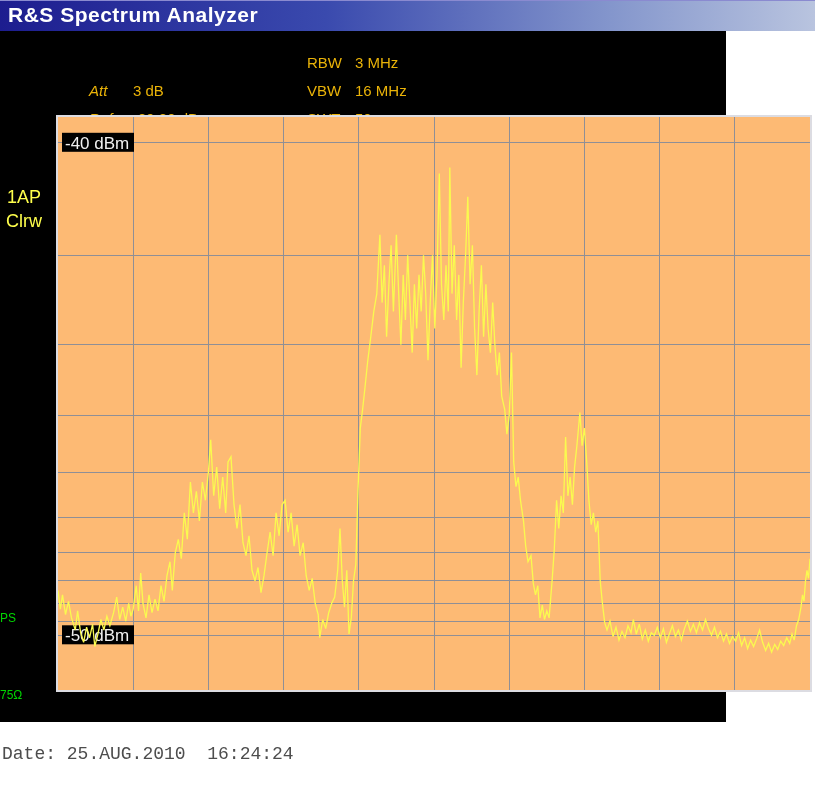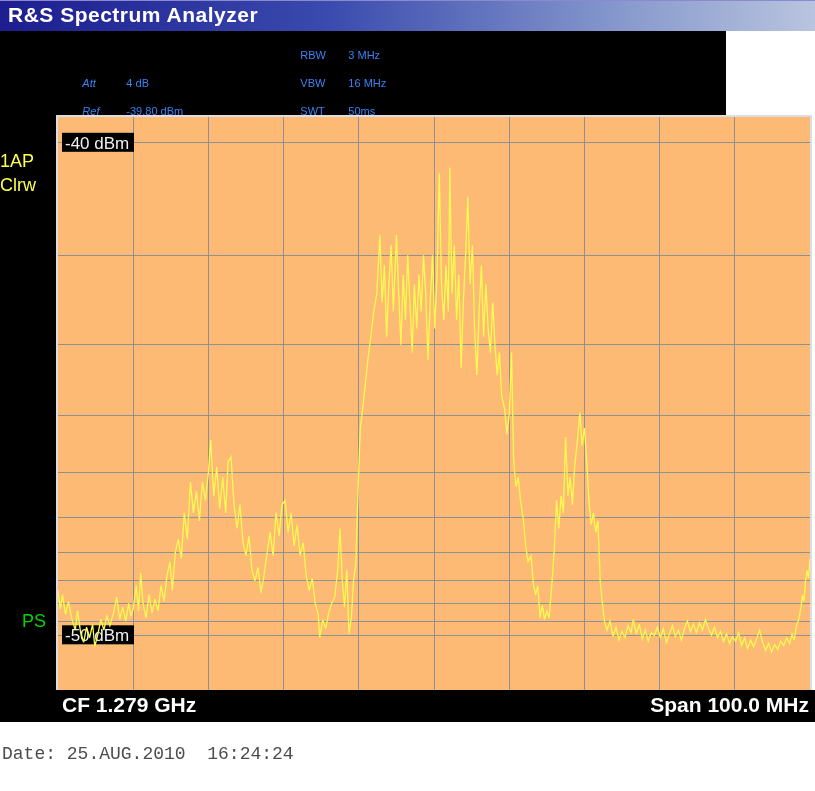--- a/index.html
+++ b/index.html
@@ -10,27 +10,27 @@
   .screen{position:absolute;left:0;top:0;width:726px;height:722px;background:#000;}
   .titlebar{
     position:absolute;left:0;top:0;width:815px;height:30px;
     background:linear-gradient(90deg,#1d1d8f 0%,#3a4aae 40%,#8496cc 75%,#b9c4df 100%);
     border-top:1px solid #8a8ad0;
   }
   .titlebar .ttl{
     position:absolute;left:8px;top:2px;color:#ffffff;font-size:21px;font-weight:bold;
     letter-spacing:0.5px;white-space:pre;
   }
-  .hitem{position:absolute;color:#3b82f6;font-size:11px;white-space:pre;}
+  .hitem{position:absolute;color:#eab308;font-size:15px;white-space:pre;}
   .hitem .hlabel{display:inline-block;}
   .hitem.leftcol .hlabel{width:44px;font-style:italic;}
   .hitem.rightcol .hlabel{width:48px;}
-  .tracetag{position:absolute;left:0;width:48px;text-align:left;font-size:18px;
-    color:#ffff4c;white-space:pre;}
-  .statustag{position:absolute;left:0;width:46px;text-align:right;font-size:18px;
+  .tracetag{position:absolute;left:0;width:48px;text-align:center;font-size:18px;
+    color:#ffff4c;white-space:pre;margin-top:36px;}
+  .statustag{position:absolute;left:0;width:46px;text-align:left;font-size:12px;
     color:#00d500;white-space:pre;}
   .grid{
     position:absolute;left:56px;top:115px;width:752px;height:573px;
     border:2px solid #dcdce2;background:#fdba74;
   }
   .grid svg{display:block;}
   .footerbar{position:absolute;left:0;top:690px;width:815px;height:32px;background:#000;}
   .footerbar .cf{
     position:absolute;left:62px;top:3px;color:#fff;font-size:21px;font-weight:bold;white-space:pre;
   }
@@ -49,21 +49,21 @@
 
   <div class="titlebar">
     <span class="ttl">R&amp;S Spectrum Analyzer</span>
   </div>
 
   <div>
     <div class="hitem rightcol" style="left:282px;top:37px">
       <span class="hlabel">RBW</span><span>3 MHz</span>
     </div>
     <div class="hitem leftcol" style="left:64px;top:65px">
-      <span class="hlabel">Att</span><span>4 dB</span>
+      <span class="hlabel">Att</span><span>3 dB</span>
     </div>
     <div class="hitem rightcol" style="left:282px;top:65px">
       <span class="hlabel">VBW</span><span>16 MHz</span>
     </div>
     <div class="hitem leftcol" style="left:64px;top:93px">
       <span class="hlabel">Ref</span><span>-39.80 dBm</span>
     </div>
     <div class="hitem rightcol" style="left:282px;top:93px">
       <span class="hlabel">SWT</span><span>50ms</span>
     </div>
@@ -98,20 +98,16 @@
         <line x1="0" y1="504.1" x2="752" y2="504.1" stroke="#8f8f96" stroke-width="1" shape-rendering="crispEdges"></line>
         <line x1="0" y1="518.3" x2="752" y2="518.3" stroke="#8f8f96" stroke-width="1" shape-rendering="crispEdges"></line>
         <rect x="4" y="15.8" width="72" height="19" fill="#000"></rect>
         <text x="7" y="31.8" fill="#f0f0f0" font-family="&quot;Liberation Sans&quot;,sans-serif" font-size="17px">-40 dBm</text>
         <rect x="4" y="508.3" width="72" height="19" fill="#000"></rect>
         <text x="7" y="524.3" fill="#f0f0f0" font-family="&quot;Liberation Sans&quot;,sans-serif" font-size="17px">-50 dBm</text>
         <path d="M0.0 473.4L2.3 492.1L4.5 477.9L7.5 497.5L10.5 484.3L13.5 500.9L17.3 513.0L19.6 493.9L22.6 515.7L25.6 525.3L28.6 510.2L31.6 520.7L34.6 507.2L36.8 529.5L39.9 517.0L42.9 502.5L45.9 513.0L48.9 499.2L51.9 508.7L55.6 495.7L58.7 480.1L61.7 502.5L64.7 490.2L67.7 504.1L70.7 486.3L72.9 499.2L75.2 492.1L78.2 468.7L80.5 493.9L82.7 456.0L85.0 486.3L88.0 500.9L91.0 477.9L94.0 495.7L97.0 482.2L100.0 493.9L103.0 468.7L106.0 484.3L109.0 458.7L112.0 444.7L114.3 473.4L117.3 435.5L120.3 422.3L123.3 441.7L126.3 395.9L129.3 422.3L132.4 365.0L135.4 395.9L138.4 374.3L141.4 403.9L144.4 365.0L147.4 383.3L150.4 355.2L152.7 322.9L155.7 378.8L158.7 350.1L161.7 391.8L164.7 360.1L167.7 395.9L170.0 344.9L173.0 339.6L176.0 387.6L179.0 411.5L182.0 387.6L185.0 425.7L188.0 438.7L191.0 418.8L194.0 453.3L197.0 463.8L200.0 450.5L203.0 475.7L206.0 458.7L209.1 435.5L212.1 415.2L215.1 438.7L218.1 395.9L221.1 418.8L224.1 387.6L227.1 383.3L230.1 415.2L233.1 395.9L236.1 429.1L239.1 407.7L242.1 438.7L245.2 425.7L248.2 458.7L251.2 473.4L254.2 461.3L257.2 486.3L260.2 497.5L261.7 520.7L264.7 502.5L267.7 511.6L270.7 495.7L273.7 486.3L276.7 480.1L279.7 453.3L282.0 411.5L284.3 463.8L286.5 490.2L288.8 453.3L291.0 517.0L293.3 500.9L295.5 463.8L297.8 447.6L300.0 374.3L302.3 311.1L304.6 292.4L306.8 272.3L309.8 243.3L312.8 219.7L315.8 194.4L318.8 176.6L321.9 117.8L324.1 185.6L326.4 148.2L328.6 219.7L330.9 167.3L333.1 128.2L335.4 194.4L338.4 117.8L340.7 176.6L342.9 227.7L345.2 157.9L347.4 203.0L349.7 138.3L351.9 185.6L354.2 235.6L356.4 167.3L358.7 211.5L361.0 157.9L363.2 194.4L365.5 138.3L367.7 176.6L370.0 243.3L372.2 185.6L374.5 138.3L376.8 211.5L379.0 157.9L381.3 56.4L383.5 167.3L385.8 203.0L388.0 148.2L390.3 194.4L391.8 50.4L394.0 176.6L396.3 128.2L398.6 203.0L400.8 157.9L403.1 250.8L405.3 185.6L407.6 138.3L409.8 79.7L412.1 167.3L414.4 128.2L416.6 211.5L418.9 258.1L421.1 194.4L423.4 148.2L425.6 219.7L427.9 167.3L430.1 211.5L432.4 235.6L434.7 185.6L436.9 227.7L439.2 258.1L441.4 235.6L443.7 279.1L446.7 292.4L448.9 317.1L451.2 298.7L453.5 235.6L455.7 344.9L458.0 369.7L460.2 360.1L462.5 383.3L465.5 403.9L467.7 429.1L470.0 444.7L473.0 438.7L475.3 466.3L477.5 477.9L479.8 468.7L482.0 500.9L484.3 488.2L486.5 502.5L488.8 493.9L491.1 500.9L494.1 463.8L496.3 432.3L498.6 383.3L500.8 411.5L503.1 378.8L505.3 395.9L507.6 320.0L509.9 378.8L512.1 360.1L514.4 387.6L516.6 350.1L518.9 328.6L521.9 295.6L524.1 328.6L526.4 311.1L528.7 344.9L530.9 383.3L533.2 407.7L535.4 395.9L537.7 415.2L539.9 403.9L542.2 463.8L544.4 486.3L546.7 505.7L549.0 513.0L552.0 504.1L555.0 519.5L558.0 510.2L561.0 523.1L564.0 514.4L567.0 520.7L570.0 508.7L573.0 515.7L575.3 502.5L578.3 517.0L581.3 507.2L584.3 521.9L587.3 513.0L590.3 524.2L593.3 515.7L596.3 518.3L599.3 510.2L602.4 520.7L605.4 511.6L608.4 525.3L611.4 517.0L614.4 508.7L617.4 519.5L620.4 513.0L623.4 523.1L626.4 511.6L629.4 504.1L632.4 514.4L635.4 507.2L638.4 515.7L641.5 505.7L644.5 513.0L647.5 502.5L650.5 511.6L653.5 518.3L656.5 510.2L659.5 520.7L662.5 514.4L665.5 524.2L668.5 517.0L671.5 526.4L674.5 519.5L677.6 524.2L680.6 515.7L683.6 528.5L686.6 520.7L689.6 531.5L692.6 523.1L695.6 529.5L698.6 521.9L701.6 513.0L704.6 525.3L707.6 533.4L710.6 526.4L713.6 535.1L716.7 527.5L719.7 532.4L722.7 524.2L725.7 528.5L728.7 520.7L731.7 526.4L734.0 517.0L736.2 523.1L738.5 508.7L740.7 502.5L743.0 490.2L744.5 477.9L746.0 484.3L747.5 463.8L749.0 453.3L750.5 461.3L752.0 441.7" fill="none" stroke="#fafa4f" stroke-width="1.3" stroke-linejoin="miter"></path>
       </svg>
   </div>
 
-  <div class="footerbar">
-    <span class="cf">CF 1.279 GHz</span>
-    <span class="span">Span 100.0 MHz</span>
-  </div>
 
 </div>
 
 <div class="dateline">Date: 25.AUG.2010  16:24:24</div>
 
 </body></html>

